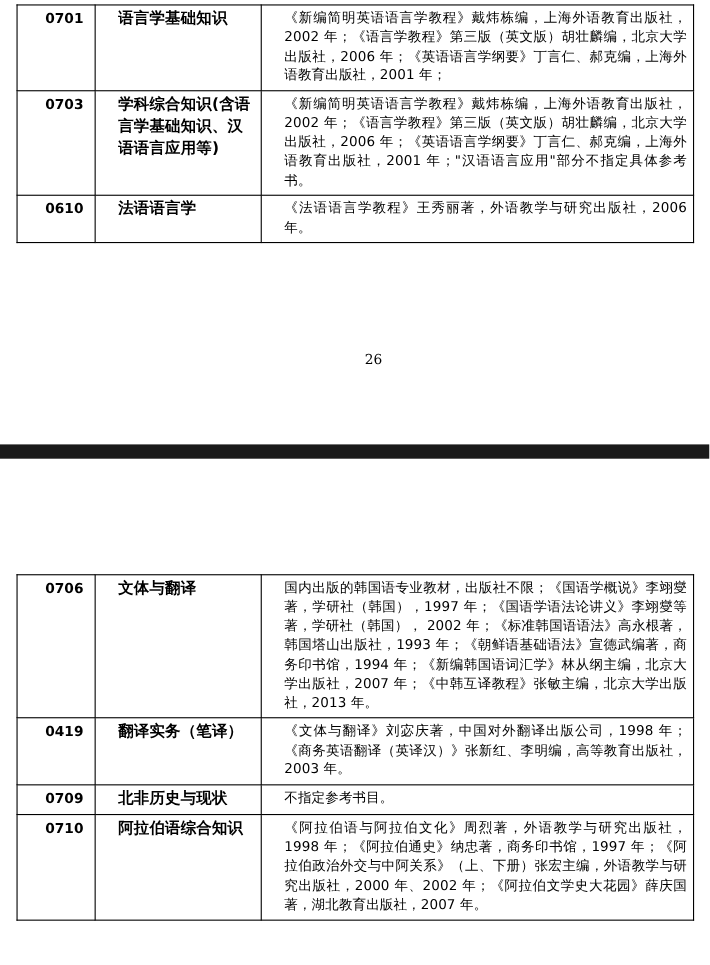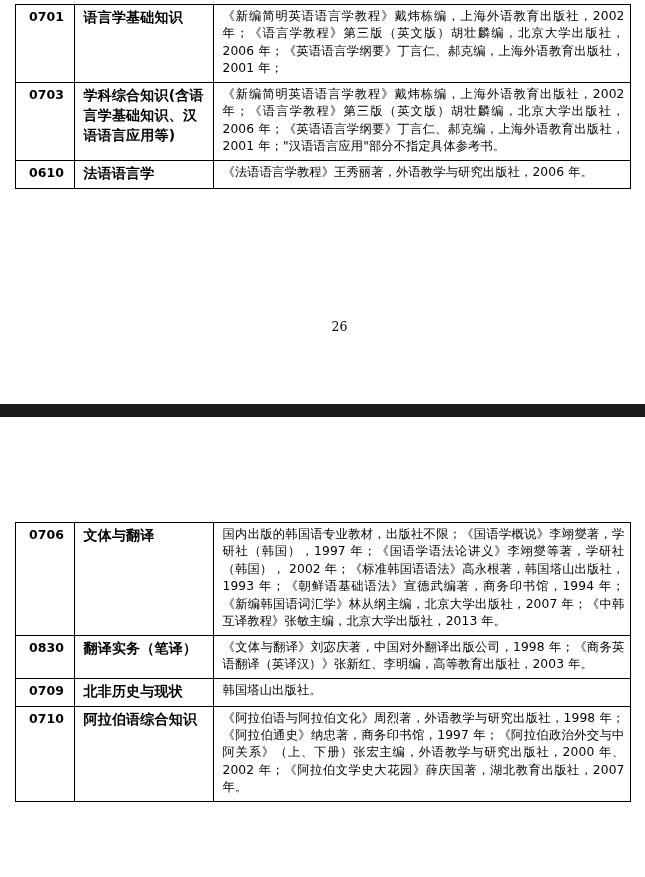--- a/index.html
+++ b/index.html
@@ -22,21 +22,21 @@
   }
   table.course-table {
     border-collapse: collapse;
     table-layout: fixed;
     width: 616px;
     margin: 0 auto;
     border: 1px solid #000;
   }
   table.course-table td {
     border: 1px solid #000;
-    padding: 3px 5px 4px 9px;
+    padding: 3px 5px 4px 21px;
     vertical-align: top;
     line-height: 1.42;
   }
   td.code {
     width: 44px;
     text-align: center;
     font-weight: bold;
     font-size: 12.5px;
     white-space: nowrap;
     padding-left: 2px;
@@ -117,28 +117,28 @@
 
   <div class="table-bottom">
     <table class="course-table">
       <tbody>
         <tr>
           <td class="code">0706</td>
           <td class="name">文体与翻译</td>
           <td class="refs">国内出版的韩国语专业教材，出版社不限；《国语学概说》李翊燮著，学研社（韩国），1997 年；《国语学语法论讲义》李翊燮等著，学研社（韩国）， 2002 年；《标准韩国语语法》高永根著，韩国塔山出版社，1993 年；《朝鲜语基础语法》宣德武编著，商务印书馆，1994 年；《新编韩国语词汇学》林从纲主编，北京大学出版社，2007 年；《中韩互译教程》张敏主编，北京大学出版社，2013 年。</td>
         </tr>
         <tr>
-          <td class="code">0830</td>
+          <td class="code">0419</td>
           <td class="name">翻译实务（笔译）</td>
           <td class="refs">《文体与翻译》刘宓庆著，中国对外翻译出版公司，1998 年；《商务英语翻译（英译汉）》张新红、李明编，高等教育出版社，2003 年。</td>
         </tr>
         <tr>
           <td class="code">0709</td>
           <td class="name">北非历史与现状</td>
-          <td class="refs">韩国塔山出版社。</td>
+          <td class="refs">不指定参考书目。</td>
         </tr>
         <tr>
           <td class="code">0710</td>
           <td class="name">阿拉伯语综合知识</td>
           <td class="refs">《阿拉伯语与阿拉伯文化》周烈著，外语教学与研究出版社，1998 年；《阿拉伯通史》纳忠著，商务印书馆，1997 年；《阿拉伯政治外交与中阿关系》（上、下册）张宏主编，外语教学与研究出版社，2000 年、2002 年；《阿拉伯文学史大花园》薛庆国著，湖北教育出版社，2007 年。</td>
         </tr>
       </tbody>
     </table>
   </div>
 

